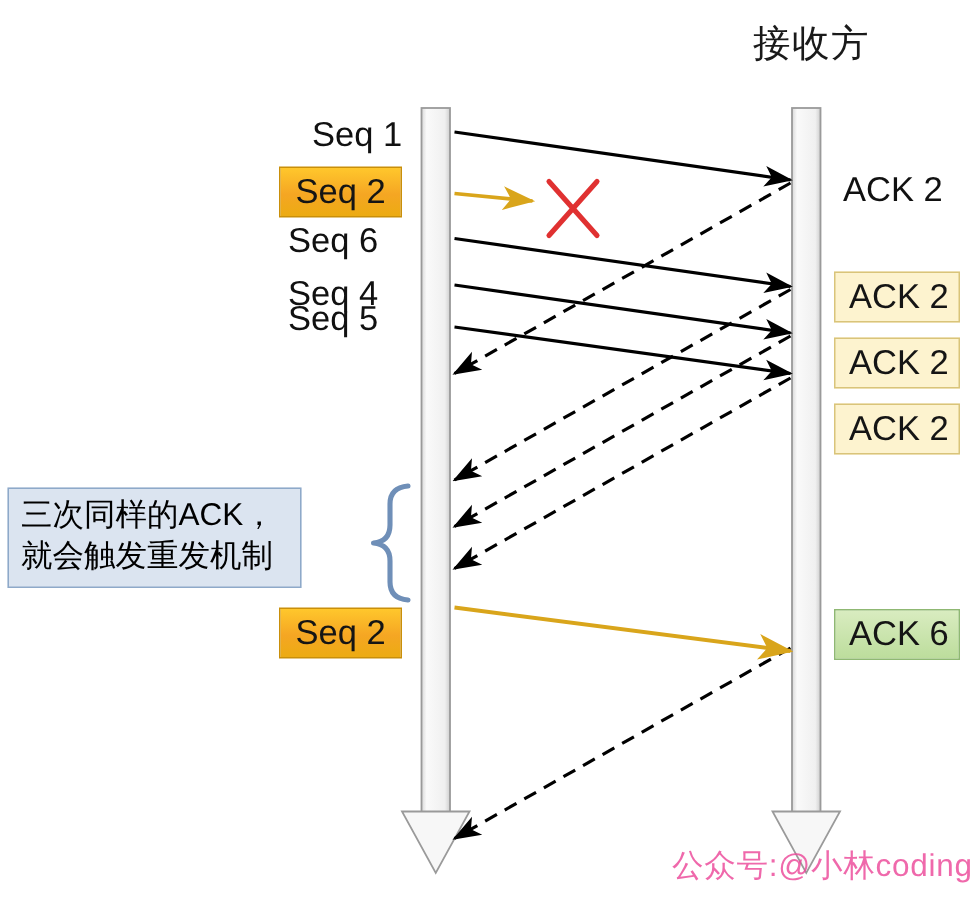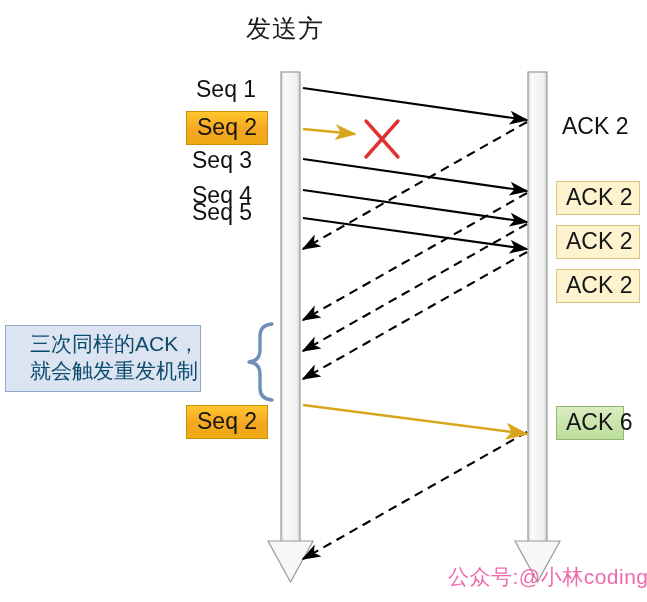--- a/index.html
+++ b/index.html
@@ -71,24 +71,24 @@
     border: 1px solid #8fb873;
     padding: 2px 9px 3px 9px;
     box-sizing: border-box;
     text-align: center;
   }
   .callout {
     position: absolute;
     background: #dbe4f0;
     border: 1px solid #8ea9c9;
     box-sizing: border-box;
-    padding: 5px 7px 6px 24px;
+    padding: 5px 7px 6px 8px;
     font-size: 21px;
     line-height: 1.28;
-    color: #0c4a6e;
+    color: #000000;
     white-space: nowrap;
   }
   .watermark {
     position: absolute;
     font-size: 21px;
     color: #ec4899;
     opacity: .82;
     white-space: nowrap;
     letter-spacing: .5px;
   }
@@ -149,34 +149,34 @@
         <line x1="366" y1="121" x2="398" y2="157"></line>
         <line x1="398" y1="121" x2="366" y2="157"></line>
       </g>
     </g>
 
     <line x1="303" y1="405" x2="527" y2="434" stroke="#d9a51b" stroke-width="2.6" fill="none" marker-end="url(#goldHead)"></line>
 
     <path d="M272,324 q-12,1 -12,12 l0,14 q0,11 -11,12 q11,1 11,12 l0,14 q0,11 12,12" stroke="#6f8fb8" stroke-width="3.4" fill="none" stroke-linecap="round" stroke-linejoin="round"></path>
   </svg>
 
-  <div class="col-title" style="left:246px; top:12px;">发送方</div>
+  <div class="col-title" style="left:502px; top:12px;">接收方</div>
 
-  <div class="seq-plain" style="left:196px; top:76px;">Seq 1</div>
+  <div class="seq-plain" style="left:208px; top:76px;">Seq 1</div>
   <div class="seq-hi" style="left:186px; top:111px; width:82px;">Seq 2</div>
-  <div class="seq-plain" style="left:192px; top:147px;">Seq 3</div>
+  <div class="seq-plain" style="left:192px; top:147px;">Seq 6</div>
   <div class="seq-plain" style="left:192px; top:182px;text-align:right;">Seq 4</div>
   <div class="seq-plain" style="left:192px; top:199px;">Seq 5</div>
   <div class="seq-hi" style="left:186px; top:405px; width:82px;">Seq 2</div>
 
   <div class="ack-plain" style="left:562px; top:113px;">ACK 2</div>
   <div class="ack-box" style="left:556px; top:181px; width:84px;">ACK 2</div>
   <div class="ack-box" style="left:556px; top:225px; width:84px;">ACK 2</div>
   <div class="ack-box" style="left:556px; top:269px; width:84px;">ACK 2</div>
-  <div class="ack-green" style="left:556px; top:406px; width:68px;">ACK 6</div>
+  <div class="ack-green" style="left:556px; top:406px; width:84px;">ACK 6</div>
 
   <div class="callout" style="left:5px; top:325px; width:196px;">
     <div>三次同样的ACK，</div>
     <div>就会触发重发机制</div>
   </div>
 
   <div class="watermark" style="left:448px; top:563px;">公众号:@小林coding</div>
 
 </div>
 

